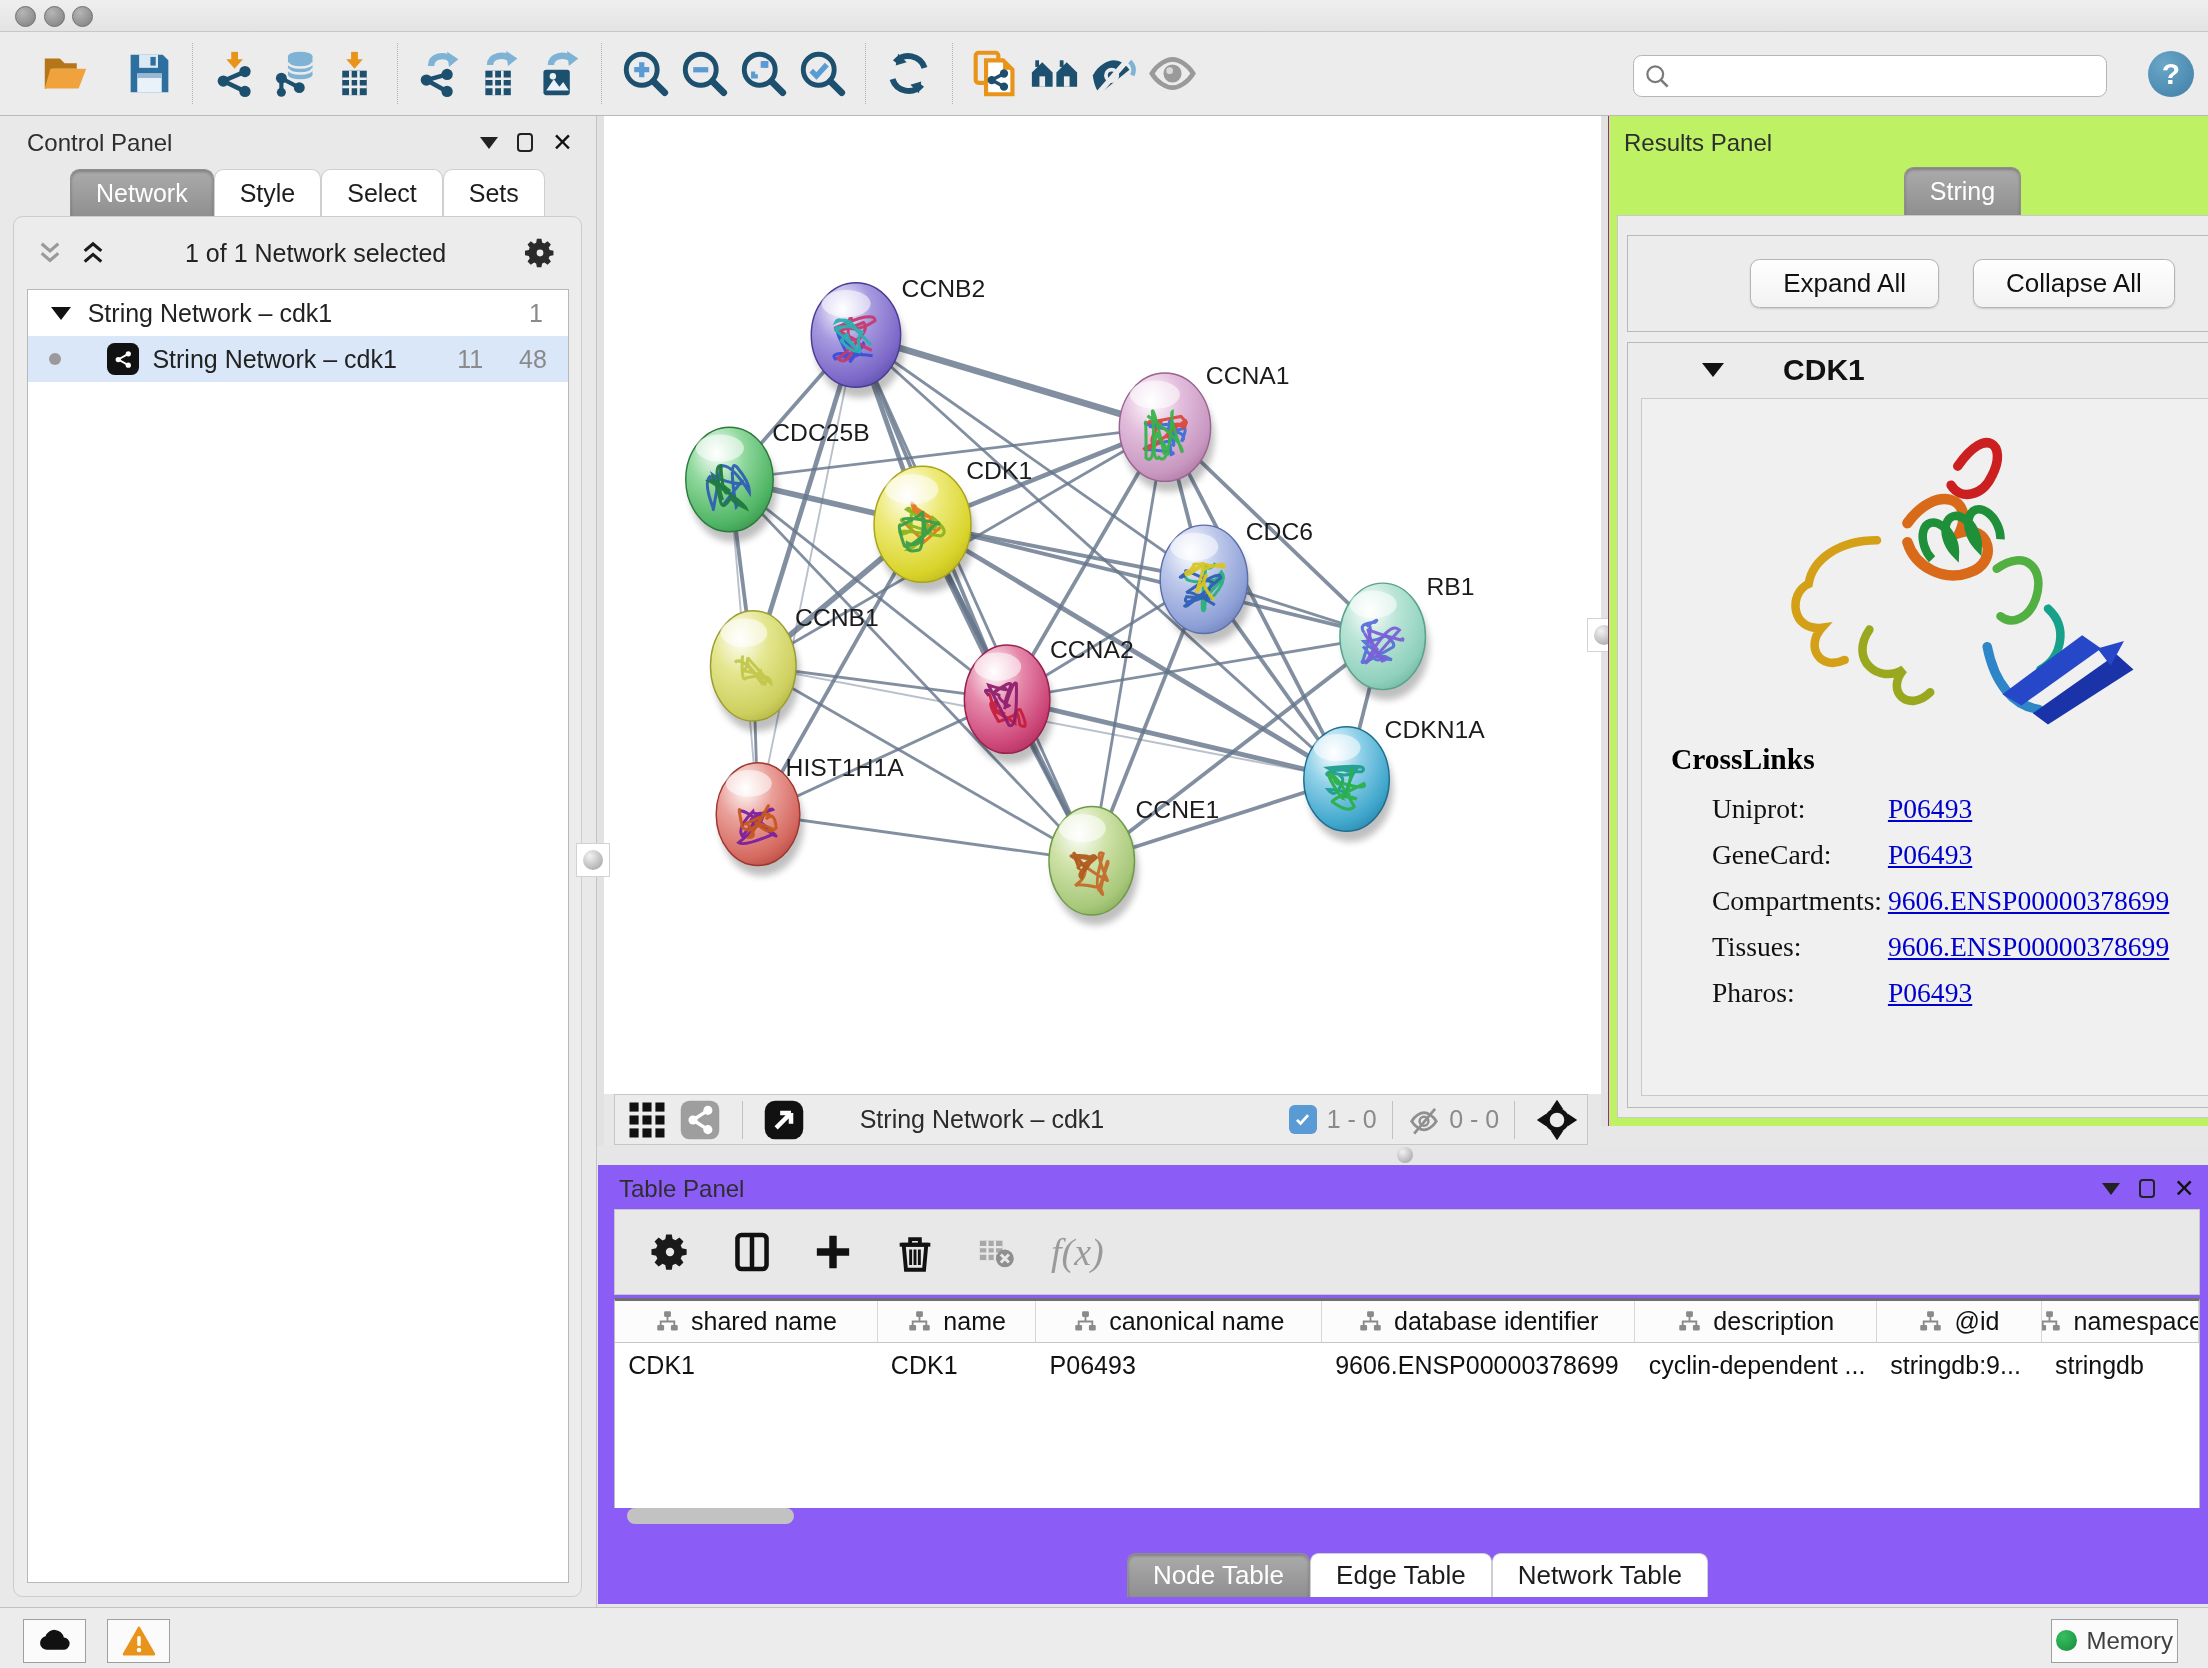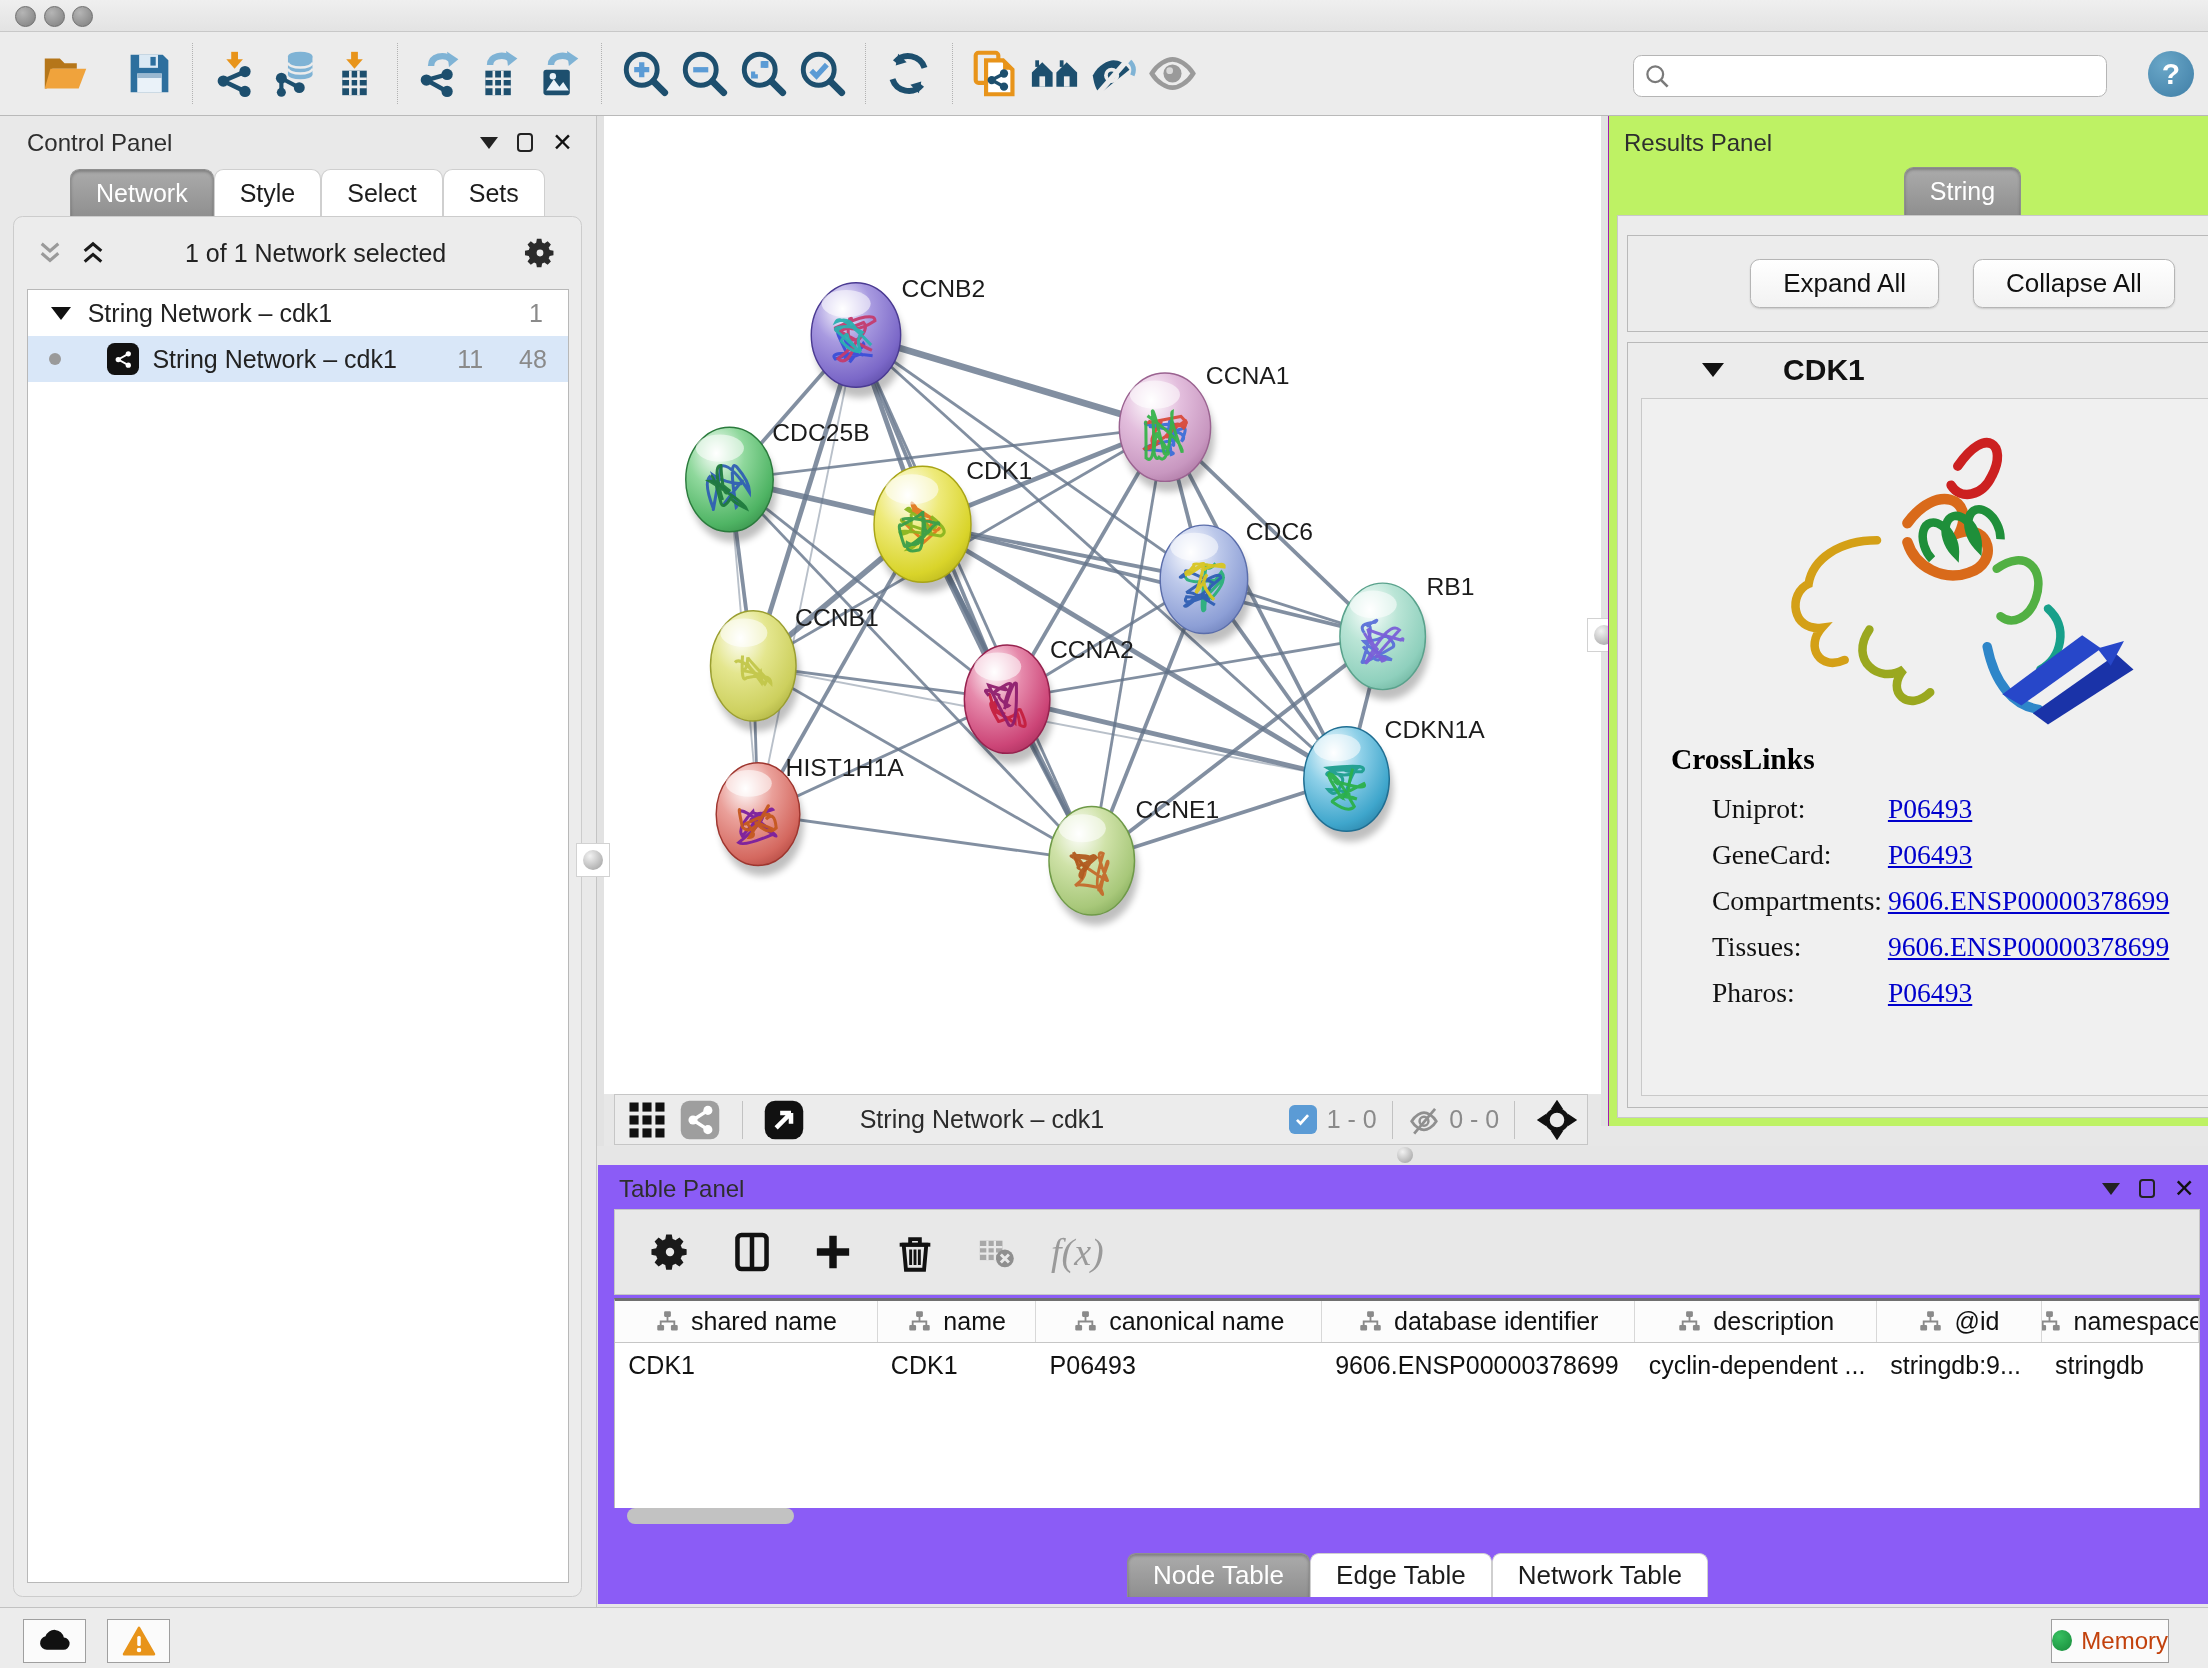--- a/index.html
+++ b/index.html
@@ -132,21 +132,21 @@
   #hscroll { position:absolute; left:28.5px; top:343px; width:167px; height:16px;
     background:#c2c2c2; border-radius:8.6px; cursor:pointer; }
   #tp-tabs { position:absolute; left:529px; top:388px; display:flex; }
   #tp-tabs .tab { height:44px; font-size:26px; border-radius:8.6px 8.6px 0 0; }
 
   
   #statusbar { left:0; top:1607px; width:2208px; height:61px; background:#ececec;
     border-top:1px solid #c2c2c2; }
   .sb-btn { position:absolute; top:10.5px; height:44px; background:#fbfbfb; border:1.9px solid #9f9f9f;
     display:flex; align-items:center; justify-content:center; cursor:pointer; }
-  #memory-btn { left:2051px; width:118px; gap:9.5px; font-size:24px; color:#c2410c; }
+  #memory-btn { left:2051px; width:127px; gap:9.5px; font-size:24px; color:#404040; }
   #mem-dot { width:21px; height:21px; border-radius:50%;
     background:radial-gradient(circle at 35% 30%, #37c060, #178a3a); }
 </style>
 </head>
 <body>
 
 <div class="abs" id="titlebar">
   <span class="tlight" style="left:15px"></span>
   <span class="tlight" style="left:44px"></span>
   <span class="tlight" style="left:72px"></span>

